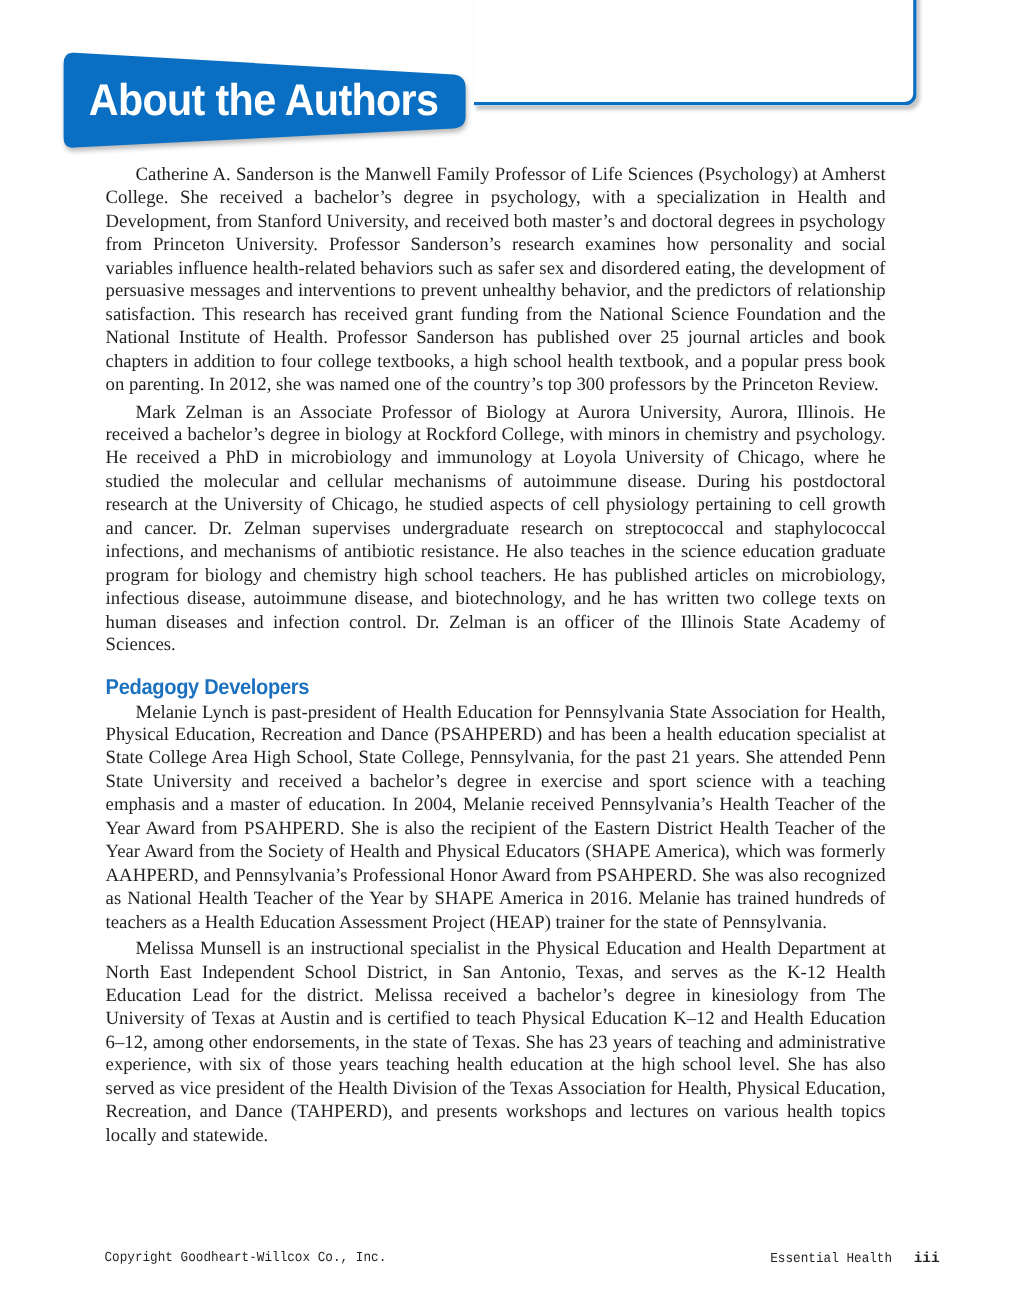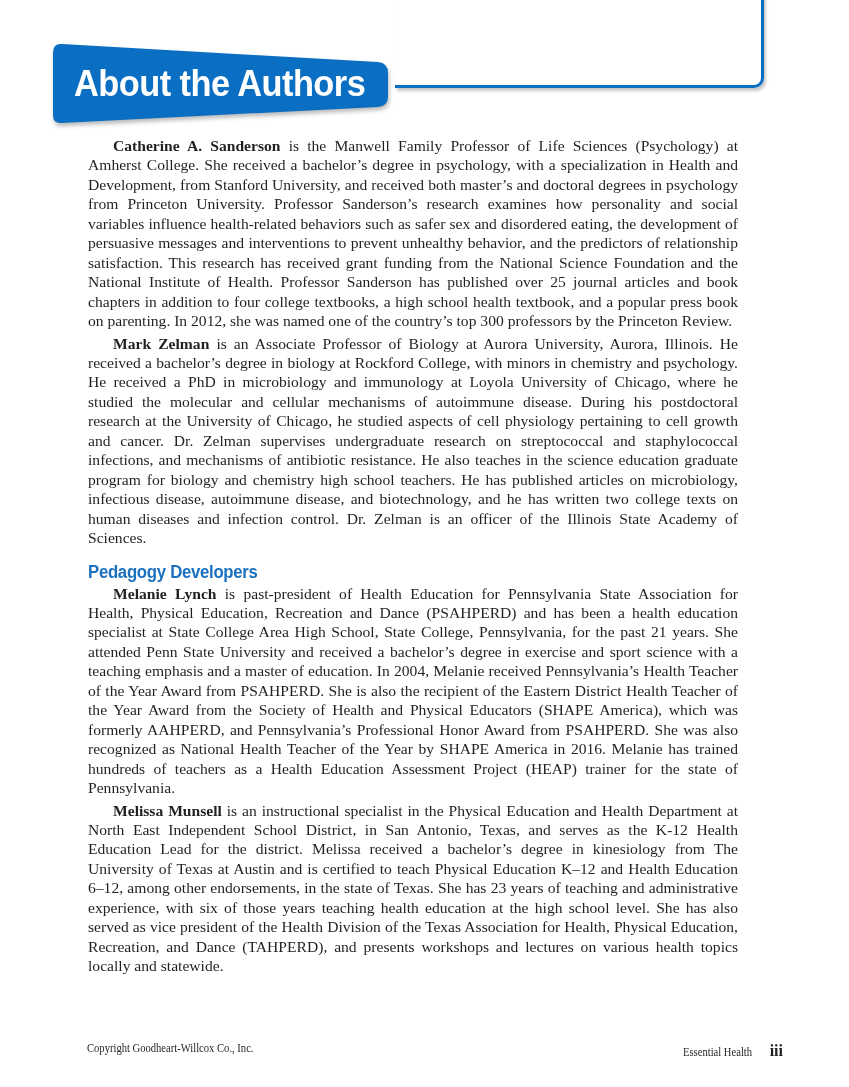--- a/index.html
+++ b/index.html
@@ -67,40 +67,40 @@
       font-size: 15.6px;
       line-height: 19.45px;
       text-align: justify;
       text-indent: 25px;
       hyphens: none;
     }
     .content p + p {
       margin-top: 3px;
     }
     .content p b {
-      font-weight: bold;
+      font-weight: normal;
     }
     .section-heading {
       margin: 13px 0 1px 0;
       font-family: "Liberation Sans", "DejaVu Sans", sans-serif;
       font-weight: bold;
       font-size: 18px;
       line-height: 22px;
       color: #1b71bf;
       letter-spacing: -0.3px;
       transform: scaleX(0.93);
       transform-origin: left center;
     }
     .footer {
       position: absolute;
       top: 1042px;
       left: 87px;
       right: 66px;
       height: 16px;
-      font-family: Liberation Serif, serif;
+      font-family: Liberation Mono, monospace;
       font-size: 11.5px;
       color: #231f20;
     }
     .footer-left {
       position: absolute;
       left: 0;
       top: 0;
       transform: scaleX(0.92);
       transform-origin: left center;
       white-space: nowrap;
@@ -113,21 +113,21 @@
     }
     .footer-book {
       display: inline-block;
       transform: scaleX(0.92);
       transform-origin: right center;
     }
     .footer-page {
       display: inline-block;
       margin-left: 18px;
       font-weight: bold;
-      font-size: 16px;
+      font-size: 12px;
     }
   </style>
 </head>
 <body>
 
 <div class="frame-line"></div>
 
 <div class="title-tab">
   <svg width="338" height="82" viewBox="0 0 338 82">
     <path d="M10,1 L326,19 Q336,20 336,30 L336,54 Q336,63 326,64 L10,80 Q1,81 1,72 L1,10 Q1,0 10,1 Z" fill="#0a6fc2"></path>

